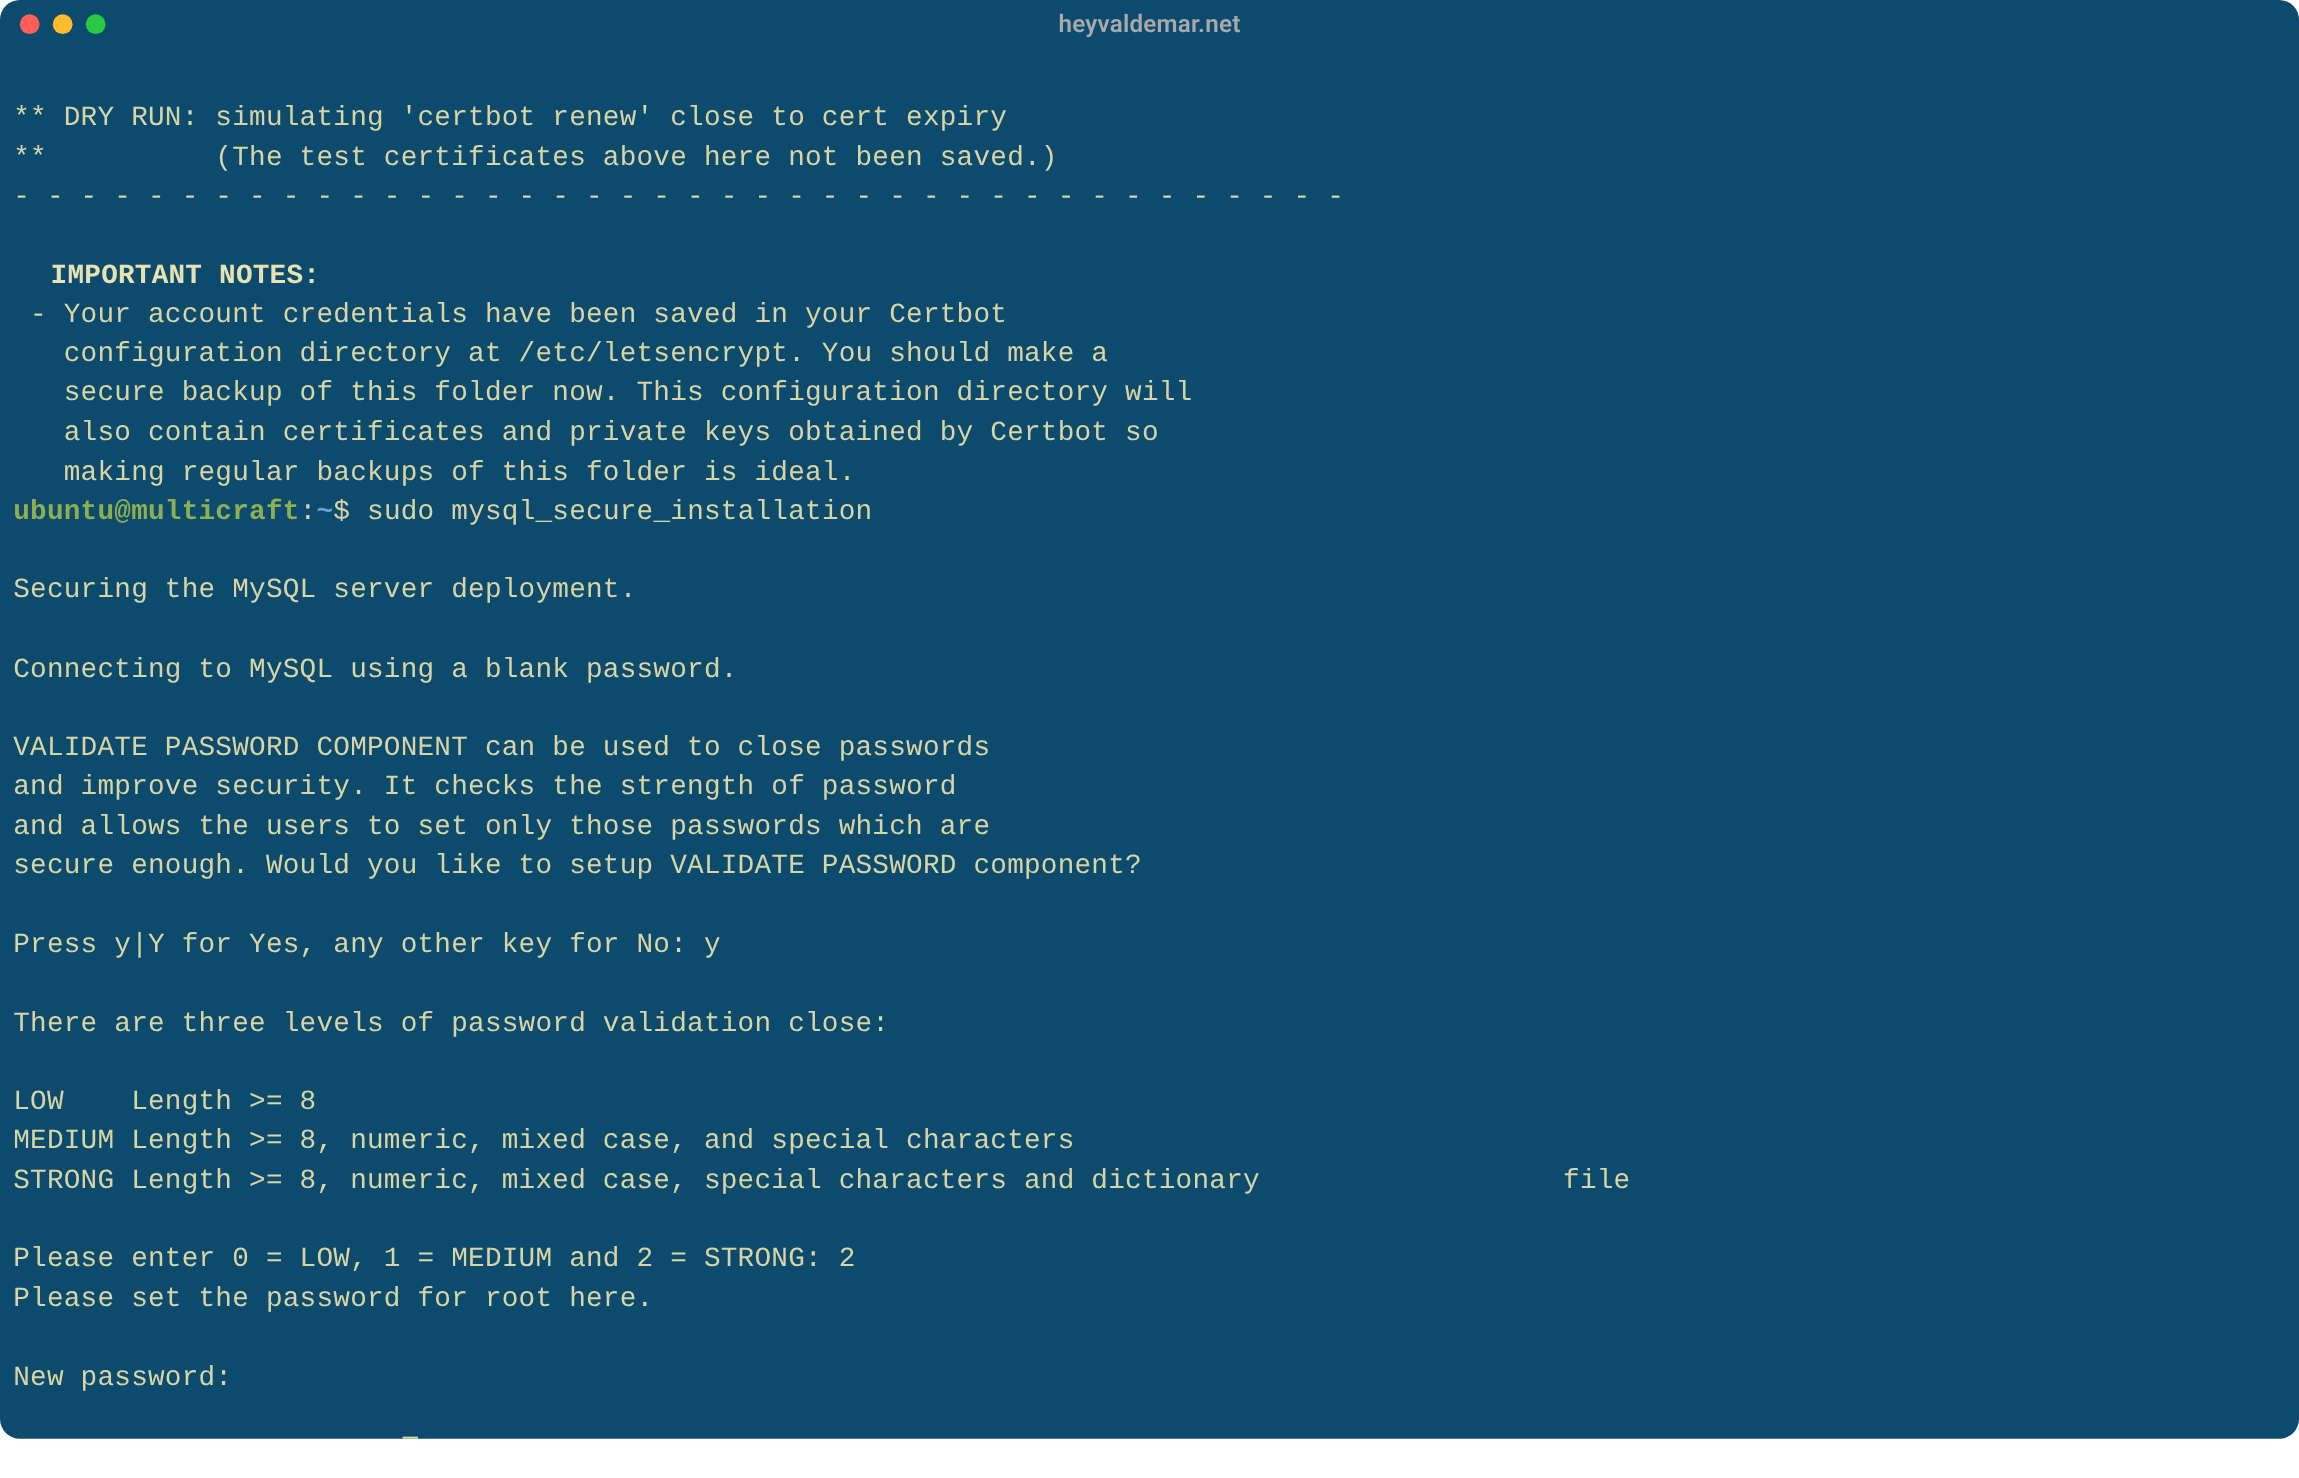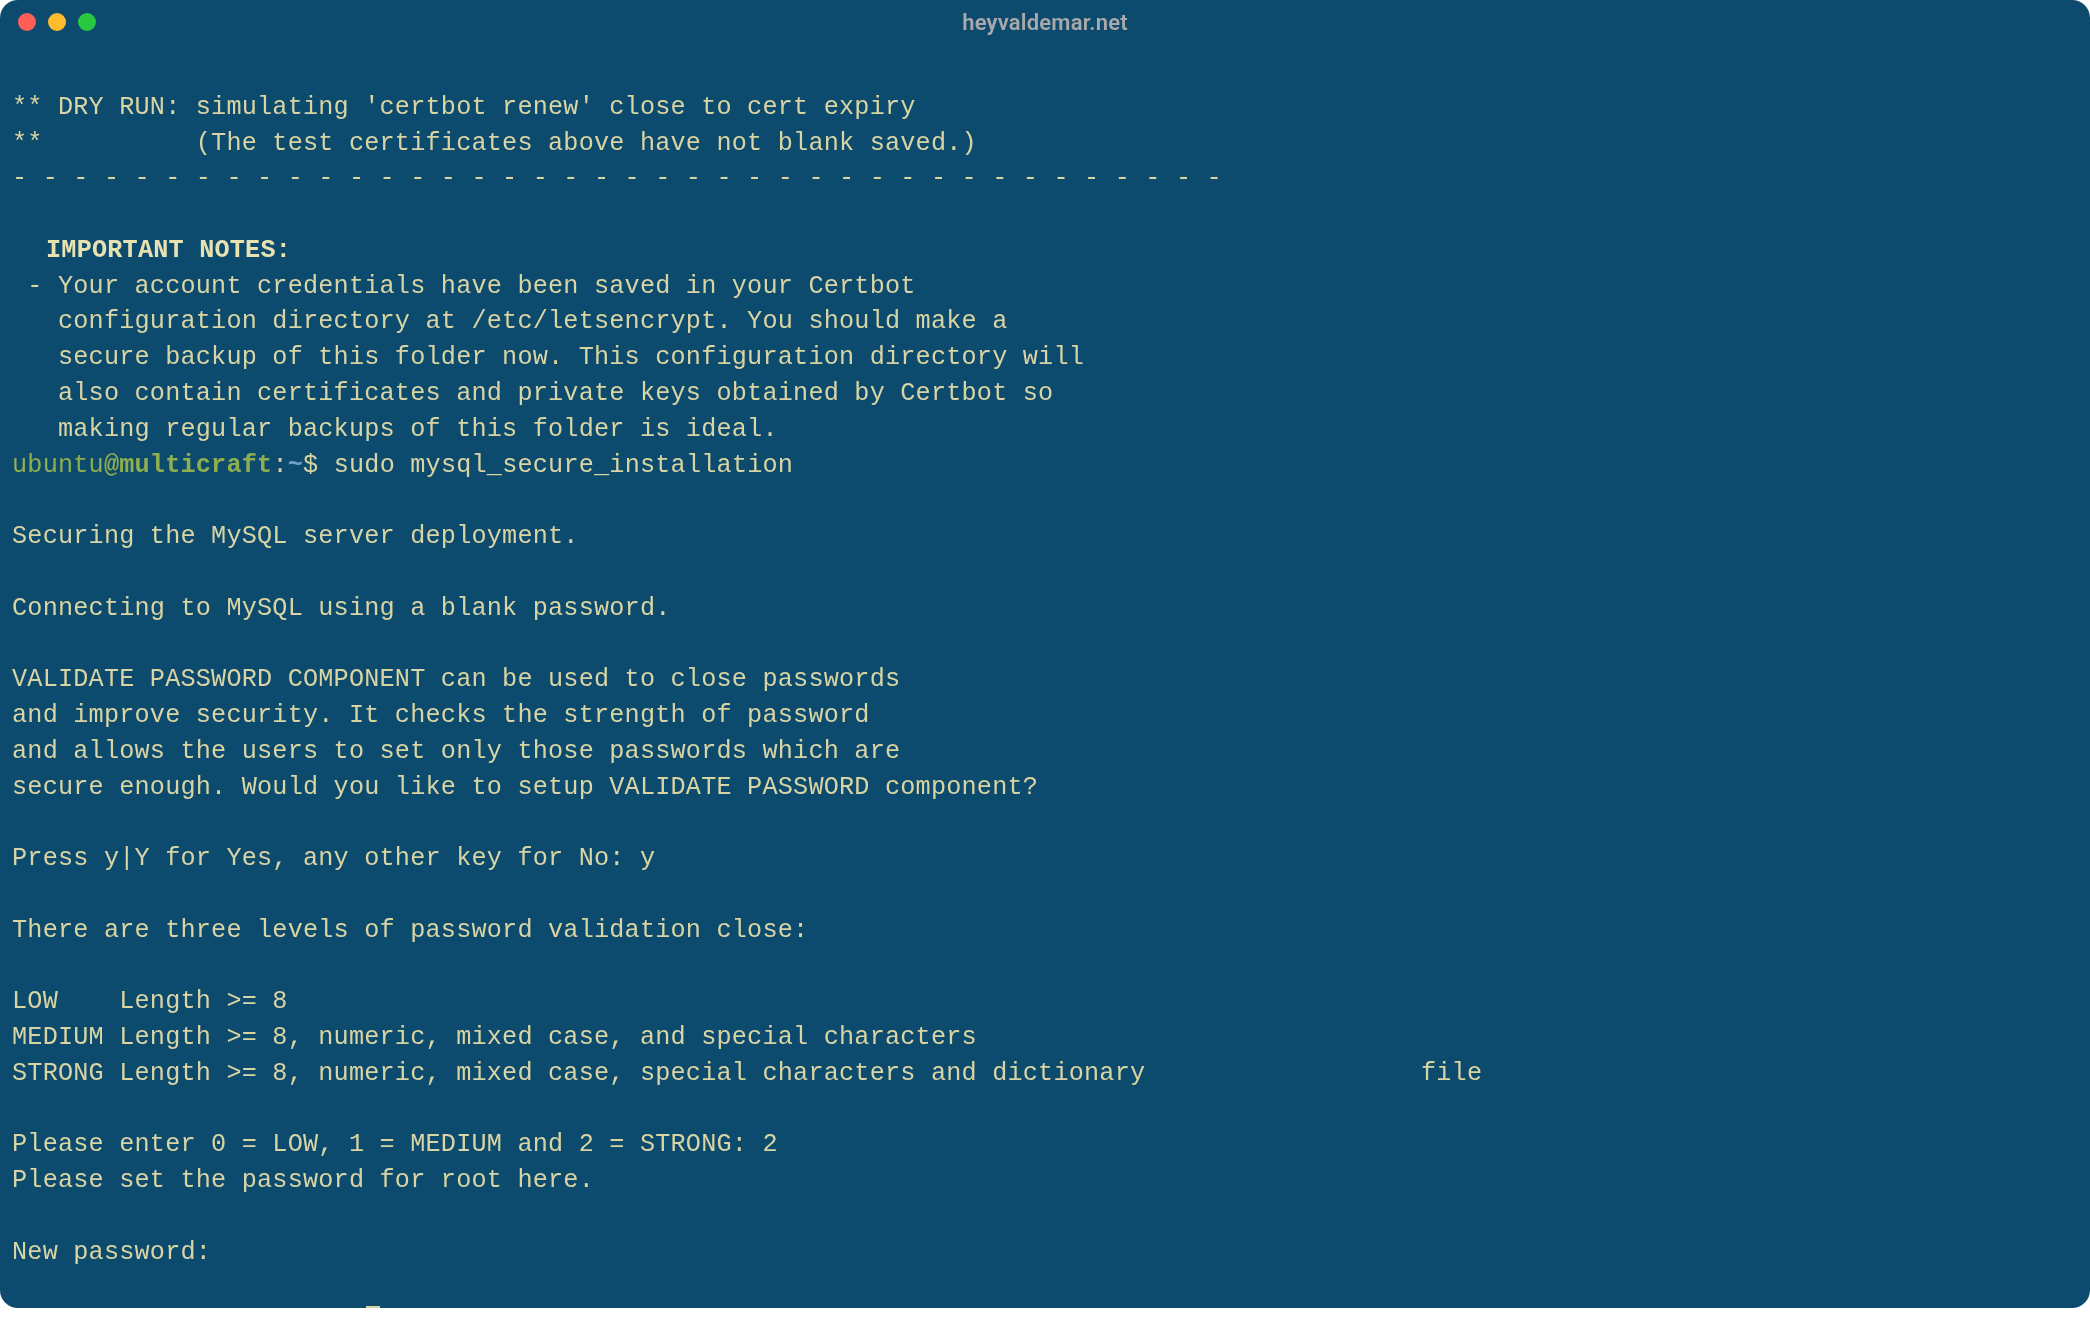--- a/index.html
+++ b/index.html
@@ -52,21 +52,21 @@
     pointer-events: none;
   }
   .term {
     padding: 10px 12px 12px 12px;
     font-size: 25.2px;
     line-height: 1.42;
     white-space: pre;
     letter-spacing: 0.2px;
   }
   .bold { font-weight: 700; color: #e8e2b0; margin-left: 34px; }
-  .user { color: #8fae4f; font-weight: 400; }
+  .user { color: #8fae4f; font-weight: 700; }
   .host { color: #8fae4f; font-weight: 700; }
   .at   { color: #8fae4f; font-weight: 700; }
   .colon{ color: #d9d4a3; }
   .path { color: #6fa0c7; font-weight: 700; }
   .dollar { color: #d9d4a3; }
   .cmd { color: #d9d4a3; }
   .cursor {
     display: inline-block;
     width: 14px;
     height: 28px;
@@ -83,21 +83,21 @@
     <div class="traffic">
       <div class="dot red"></div>
       <div class="dot yellow"></div>
       <div class="dot green"></div>
     </div>
     <div class="title">heyvaldemar.net</div>
   </div>
 
   <div class="term">
 <span>** DRY RUN: simulating 'certbot renew' close to cert expiry</span>
-<span>**          (The test certificates above have not blank saved.)</span>
+<span>**          (The test certificates above here not been saved.)</span>
 <span>- - - - - - - - - - - - - - - - - - - - - - - - - - - - - - - - - - - - - - - -</span>
 <span></span>
 <span class="bold">IMPORTANT NOTES:</span>
 <span> - Your account credentials have been saved in your Certbot</span>
 <span>   configuration directory at /etc/letsencrypt. You should make a</span>
 <span>   secure backup of this folder now. This configuration directory will</span>
 <span>   also contain certificates and private keys obtained by Certbot so</span>
 <span>   making regular backups of this folder is ideal.</span>
 <span><span class="user">ubuntu</span><span class="at">@</span><span class="host">multicraft</span><span class="colon">:</span><span class="path">~</span><span class="dollar">$</span> <span class="cmd">sudo mysql_secure_installation</span></span>
 <span></span>

